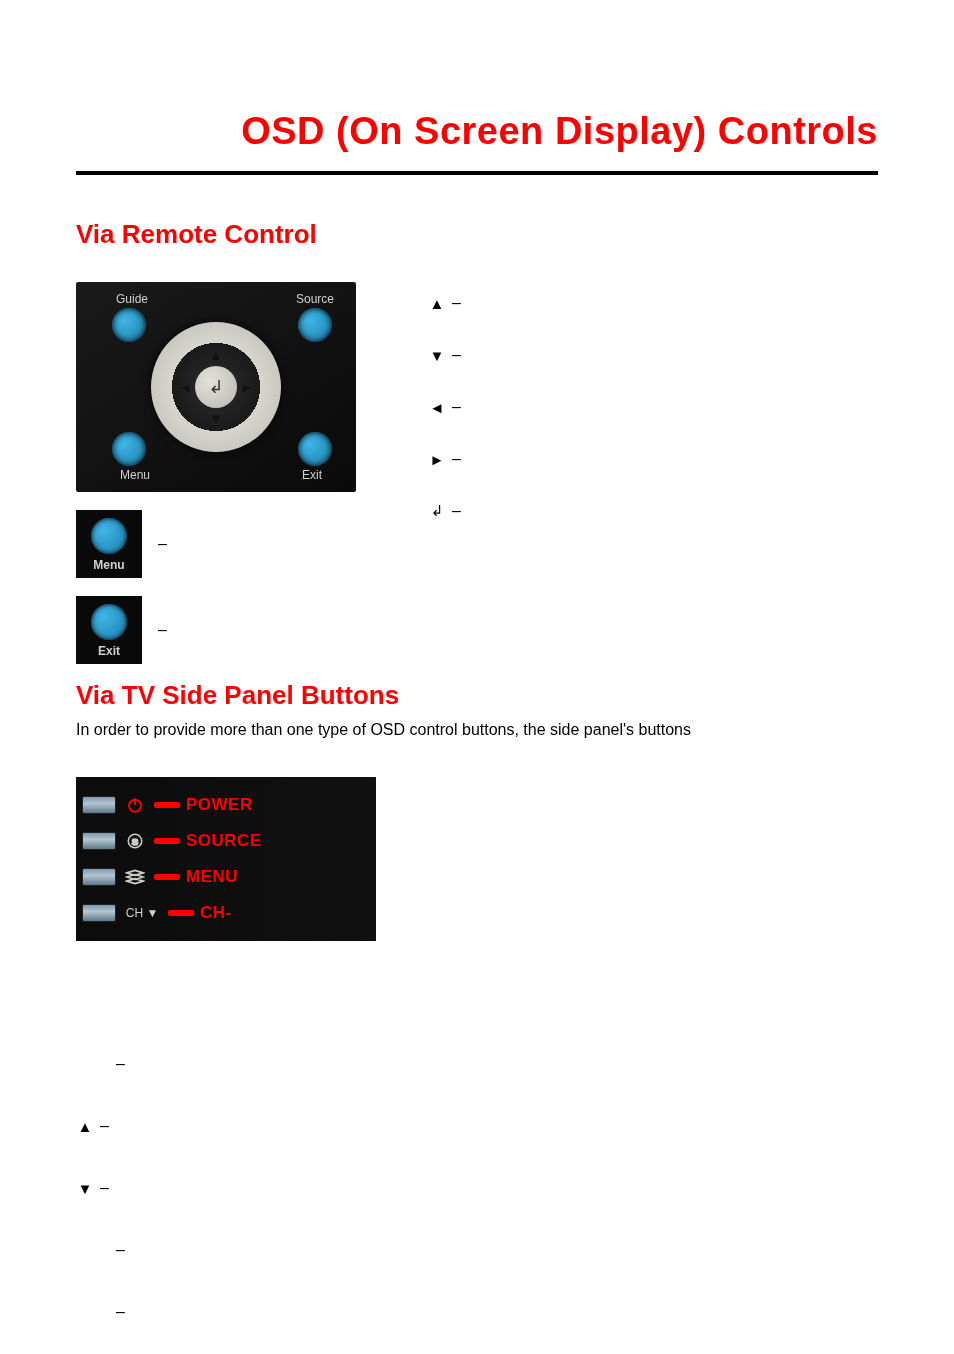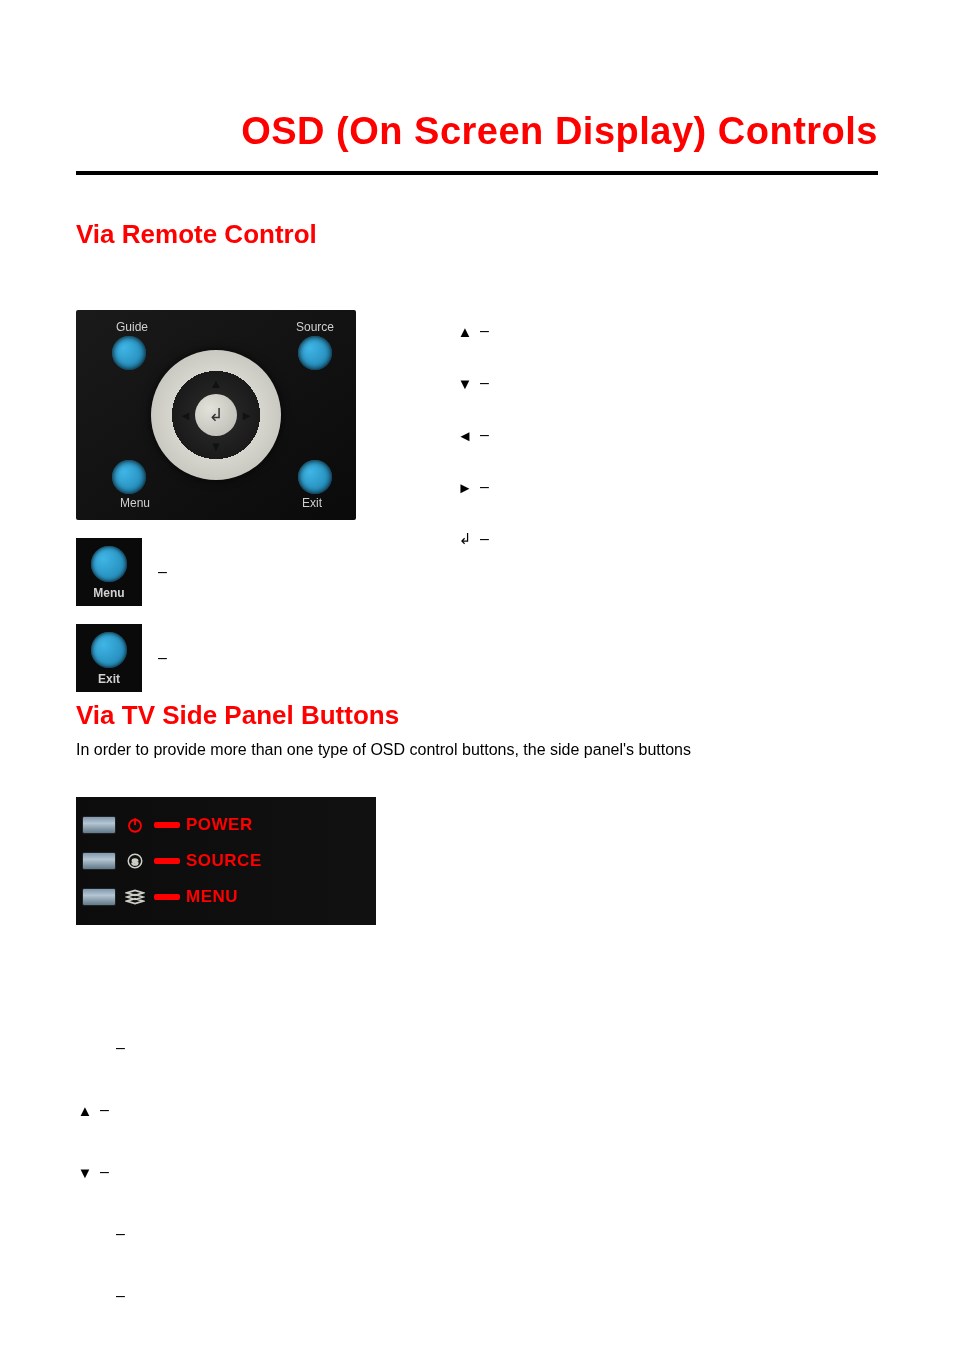--- a/index.html
+++ b/index.html
@@ -18,27 +18,27 @@
     letter-spacing: 0.5px;
     padding-bottom: 18px;
     border-bottom: 4px solid #000;
     margin-bottom: 44px;
     text-align: right;
   }
   .section-title {
     color: #ff0000;
     font-size: 26px;
     font-weight: 800;
-    margin-bottom: 60px;
+    margin-bottom: 32px;
   }
   .section-title.tight { margin-bottom: 8px; }
   .remote-area {
     display: flex;
-    gap: 80px;
-    margin-bottom: 8px;
+    gap: 52px;
+    margin-bottom: 16px;
   }
   .remote-left { width: 300px; }
   .remote-right { flex: 1; padding-top: 12px; }
   .remote-box {
     width: 280px;
     height: 210px;
     background: linear-gradient(145deg,#1a1a1a,#0a0a0a);
     position: relative;
     border-radius: 2px;
     overflow: hidden;
@@ -275,20 +275,26 @@
       <div class="sp-icon">
         <svg width="20" height="16" viewBox="0 0 24 18" fill="none" stroke="#cfcfc8" stroke-width="2">
             <path d="M2 4 L12 1 L22 4 L12 7 Z M2 9 L12 6 L22 9 L12 12 Z M2 14 L12 11 L22 14 L12 17 Z"></path>
           </svg>
       </div>
       <div class="sp-dash"></div>
       <div class="sp-label">MENU</div>
     </div>
 
 
+    <div class="sp-row">
+      <div class="sp-btn"></div>
+      <div class="sp-icon sp-icon-txt" style="width:40px;">CH ▼</div>
+      <div class="sp-dash"></div>
+      <div class="sp-label">CH-</div>
+    </div>
 
 
 
   </div>
 
   <div class="side-legend">
     <div class="legend-row" style="margin-left:40px;">
         <span>–</span>
       </div>
     <div class="legend-row">

